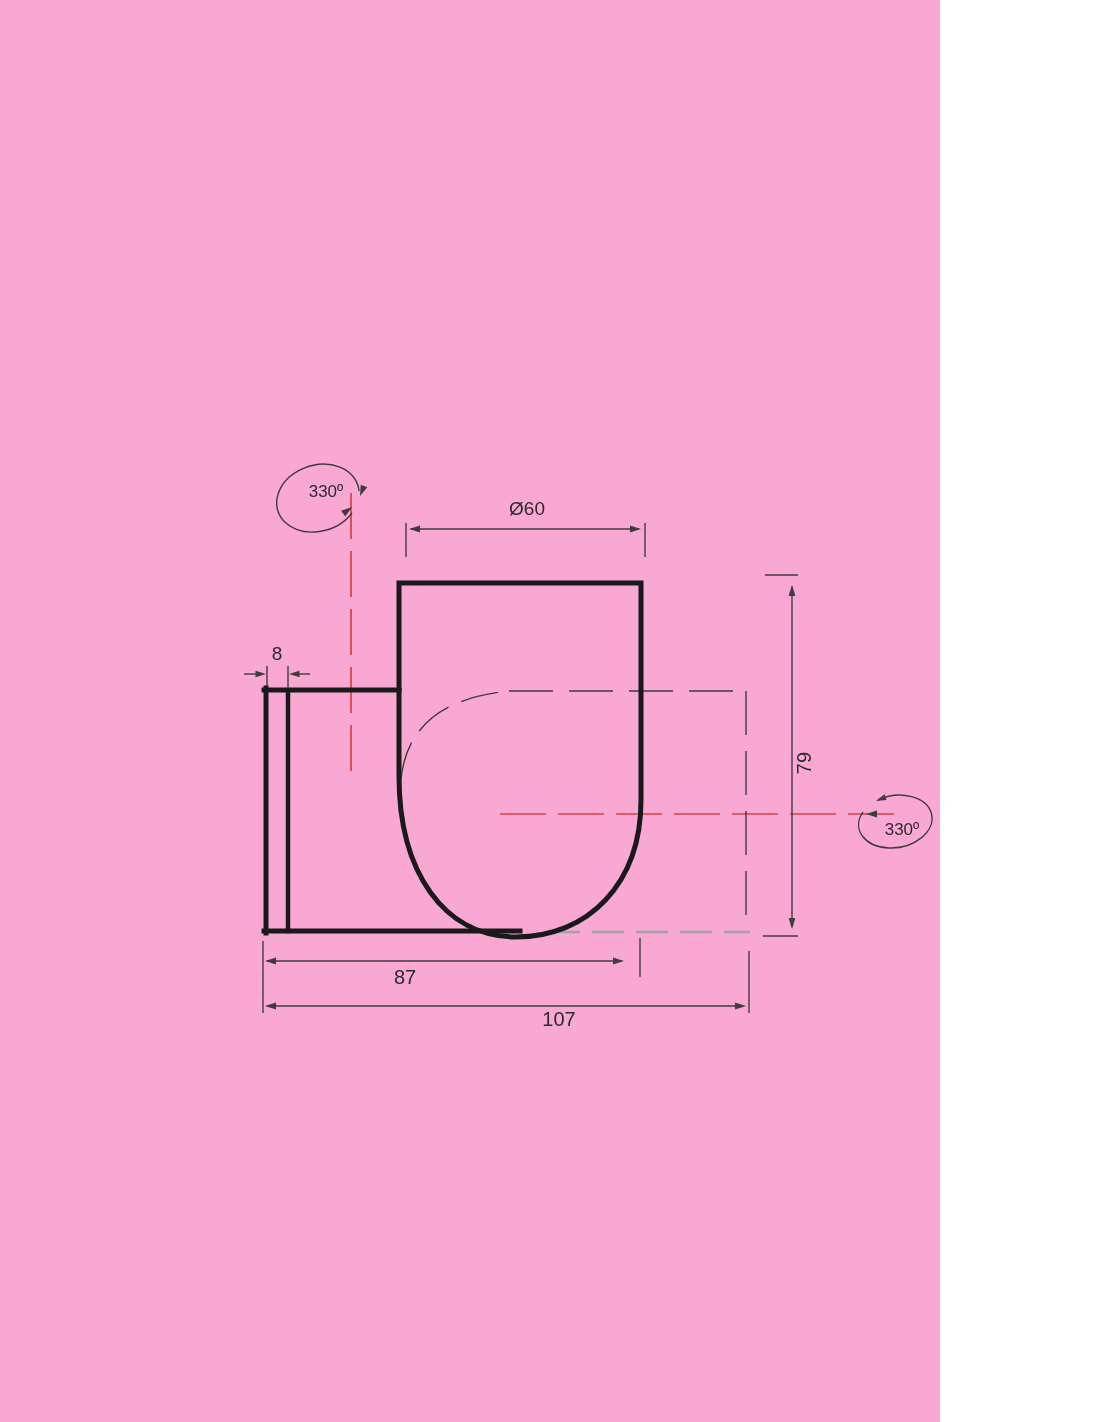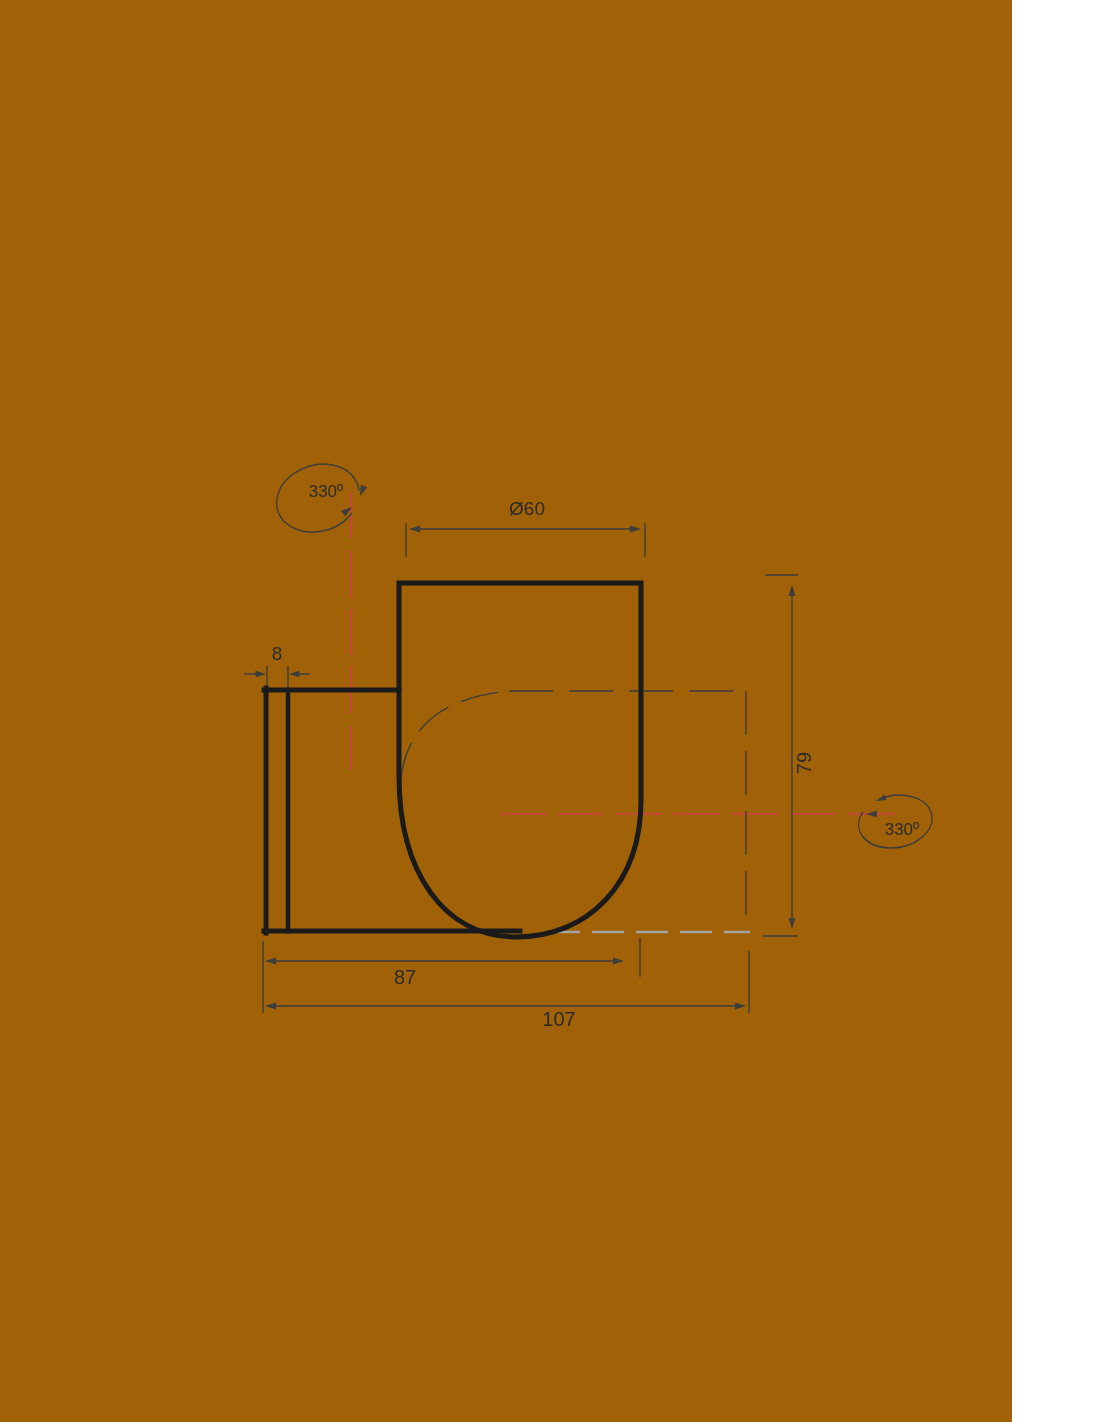--- a/index.html
+++ b/index.html
@@ -2,23 +2,23 @@
 <html><head>
 <meta charset="utf-8">
 <style>
   html, body {
     margin: 0;
     padding: 0;
     background: #ffffff;
   }
   .page {
     position: relative;
-    width: 1012px;
+    width: 940px;
     height: 1422px;
-    background: #a16207;
+    background: #f9a8d4;
     overflow: hidden;
   }
   svg {
     display: block;
   }
   text {
     font-family: "Liberation Sans", "DejaVu Sans", sans-serif;
     fill: #2b2b2b;
   }
   .dim-text { font-size: 20px; }

